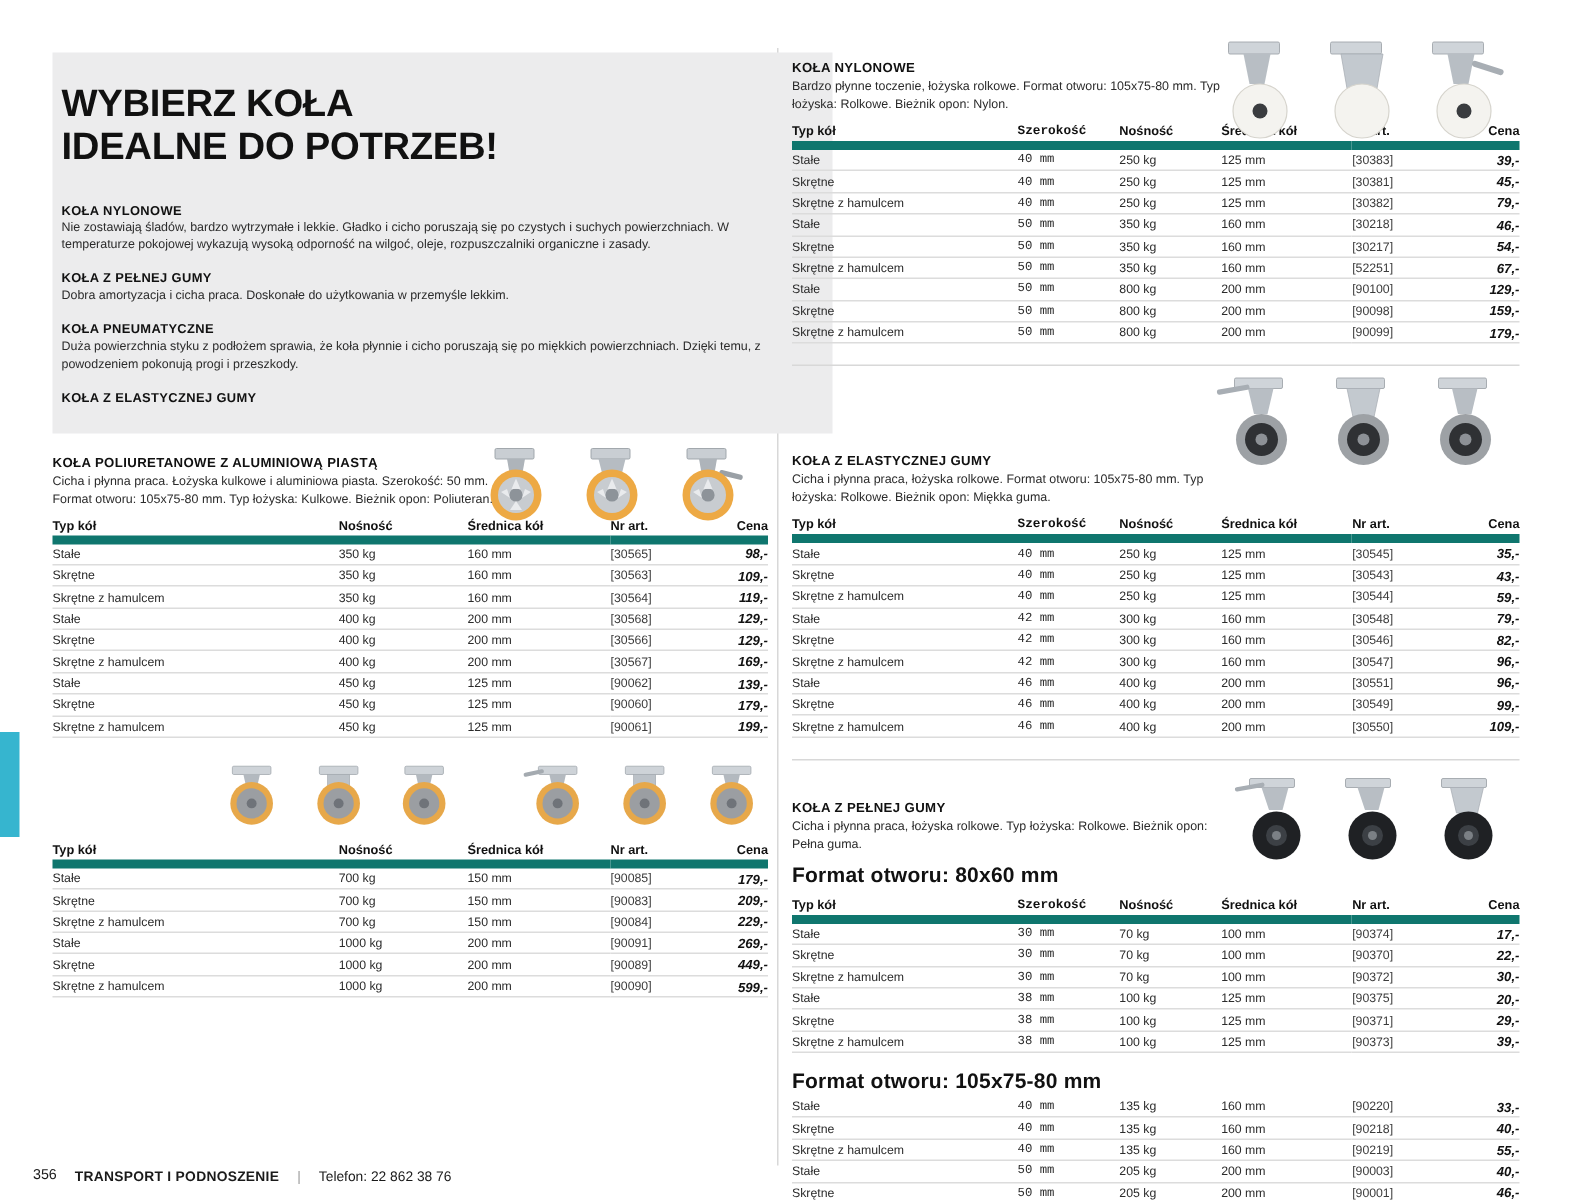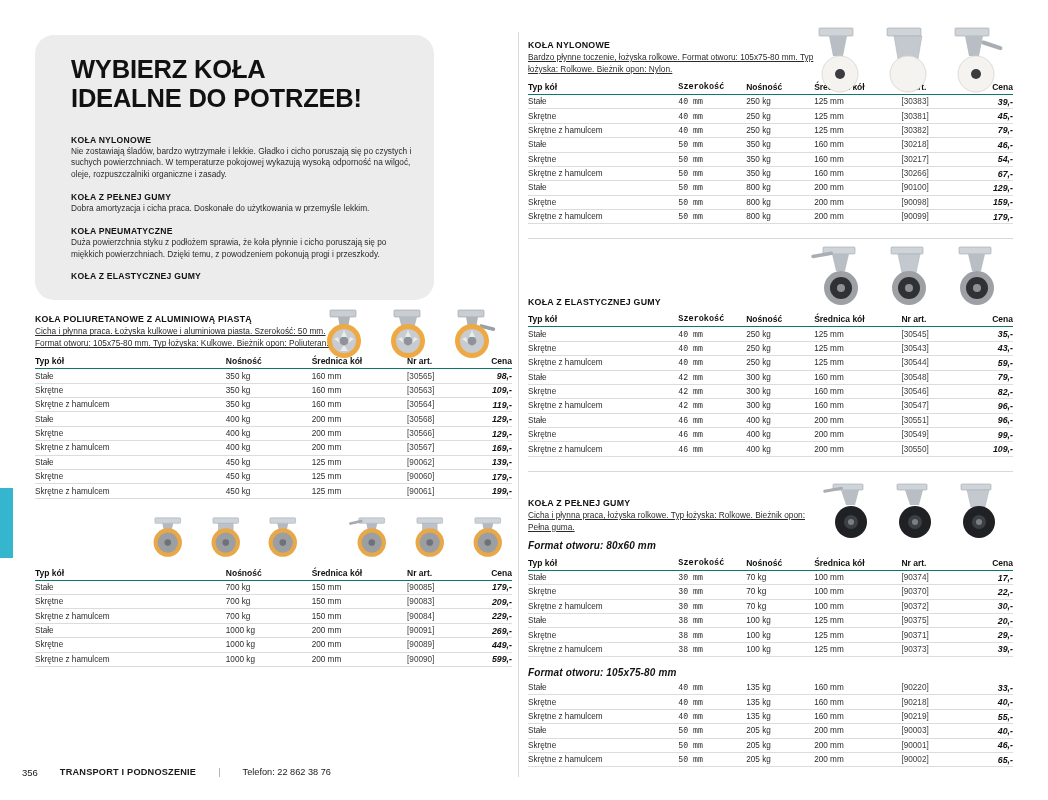--- a/index.html
+++ b/index.html
@@ -20,24 +20,23 @@
   }
 
   
   .col-left{position:absolute;left:35px;top:35px;width:477px;}
   .col-right{position:absolute;left:528px;top:32px;width:485px;}
   .v-divider{position:absolute;left:518px;top:32px;width:1px;height:745px;background:#d8d8d8;}
 
   
   .intro{
     background:#ececed;
-    padding:20px 22px 18px 36px;
+    padding:20px 22px 18px 6px;
     box-sizing:border-box;
-    width:399px;
-    border-radius:19px;
+    width:520px;
   }
   .intro h1{
     margin:0 0 22px 0;
     font-size:25.5px;
     line-height:1.13;
     font-weight:bold;
     letter-spacing:-0.2px;
     color:#111;
   }
   .intro h1 span{display:block;}
@@ -66,42 +65,40 @@
     font-weight:bold;
     letter-spacing:0.25px;
     color:#111;
   }
   .sec-head p{
     margin:0;
     font-size:8.3px;
     line-height:1.45;
     color:#2b2b2b;
     max-width:300px;
-    text-decoration:underline;
   }
   .sec-head p.wide{max-width:472px;}
   .subhead{
-    font-size:10px;font-weight:bold;color:#111;margin:7px 0 2px 0;
+    font-size:14px;font-weight:bold;color:#111;margin:7px 0 2px 0;
     letter-spacing:0.15px;
-    font-style:italic;
   }
 
   
   table.spec{
     width:100%;
     border-collapse:collapse;
     margin-top:6px;
     font-size:8.2px;
   }
   table.spec th{
     text-align:left;
     font-weight:bold;
     font-size:8.5px;
     padding:1px 0 2px 0;
-    border-bottom:1px solid #0f766e;
+    border-bottom:6px solid #0f766e;
     color:#111;
     white-space:nowrap;
   }
   table.spec td{
     padding:1.7px 0;
     border-bottom:1px solid #dcdcdc;
     color:#2b2b2b;
     white-space:nowrap;
   }
   table.spec th.price,table.spec td.price{text-align:right;}
@@ -125,23 +122,23 @@
   .hr-sec{border:0;border-top:1px solid #d8d8d8;margin:14px 0 0 0;}
 
   
   .wheels{position:absolute;display:flex;gap:6px;align-items:flex-end;}
   .wheels.right-top{right:6px;top:-6px;}
 
   .wheel-row{display:flex;gap:8px;align-items:flex-end;}
 
   
   .footer{
-    position:absolute;left:22px;bottom:22px;
+    position:absolute;left:22px;bottom:11px;
     font-size:9.2px;color:#1a1a1a;
-    display:flex;gap:22px;
+    display:flex;align-items:center;gap:12px;
   }
   .footer .pg{font-size:9.5px;}
   .footer .bold{font-weight:bold;letter-spacing:0.2px;}
   .footer .sep{color:#9a9a9a;}
 
   svg{display:block;}
 </style>
 </head>
 <body>
 
@@ -479,21 +476,21 @@
               <td class="c3">350 kg</td>
               <td class="c4">160 mm</td>
               <td class="c5 art">[30217]</td>
               <td class="c6 price">54,-</td>
             </tr>
             <tr>
               <td class="c1">Skrętne z hamulcem</td>
               <td class="c2">50 mm</td>
               <td class="c3">350 kg</td>
               <td class="c4">160 mm</td>
-              <td class="c5 art">[30266]</td>
+              <td class="c5 art">[52251]</td>
               <td class="c6 price">67,-</td>
             </tr>
             <tr>
               <td class="c1">Stałe</td>
               <td class="c2">50 mm</td>
               <td class="c3">800 kg</td>
               <td class="c4">200 mm</td>
               <td class="c5 art">[90100]</td>
               <td class="c6 price">129,-</td>
             </tr>
@@ -539,20 +536,21 @@
           <rect x="12" y="2" width="32" height="7" rx="1" fill="#cfd4d9" stroke="#a0a6ac" stroke-width="0.6"></rect>
           <path d="M21 9 L38 9 L34 26 L25 26 Z" fill="#b8bec4"></path>
           <circle cx="30" cy="43" r="17" fill="#9da1a5"></circle>
           <circle cx="30" cy="43" r="11" fill="#2f3134"></circle>
           <circle cx="30" cy="43" r="4" fill="#8d9196"></circle>
         </svg>
       </div>
 
       <div class="sec-head" style="padding-top:44px;">
         <h3>KOŁA Z ELASTYCZNEJ GUMY</h3>
+        <p>Cicha i płynna praca, łożyska rolkowe. Format otworu: 105x75-80 mm. Typ łożyska: Rolkowe. Bieżnik opon: Miękka guma.</p>
       </div>
 
       <table class="spec w6">
         <thead>
           <tr>
             <th class="c1">Typ kół</th>
             <th class="c2">Szerokość</th>
             <th class="c3">Nośność</th>
             <th class="c4">Średnica kół</th>
             <th class="c5">Nr art.</th>

